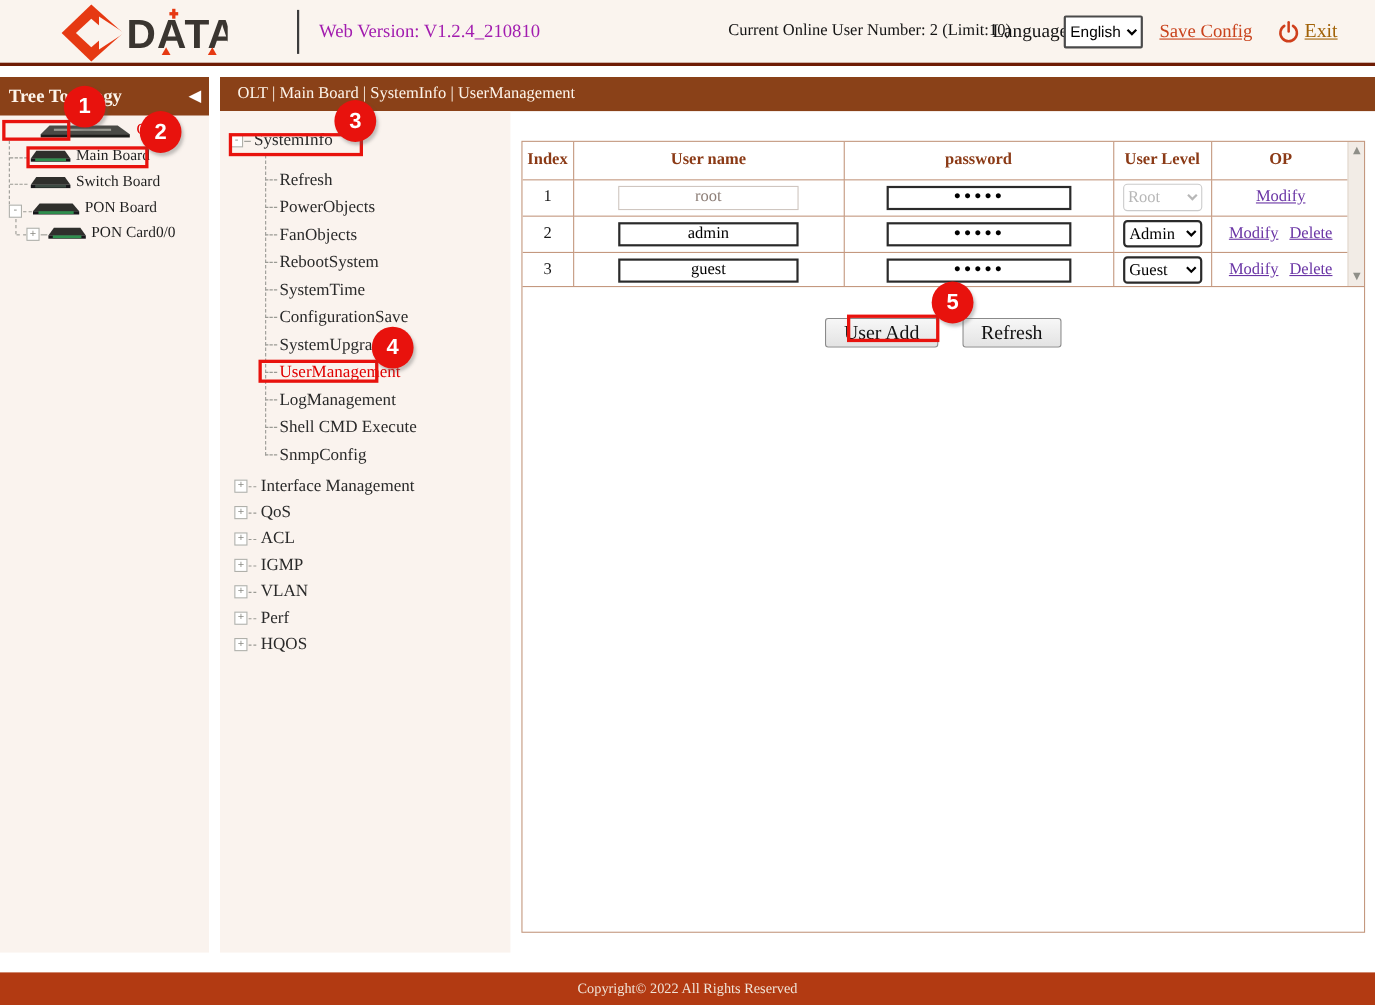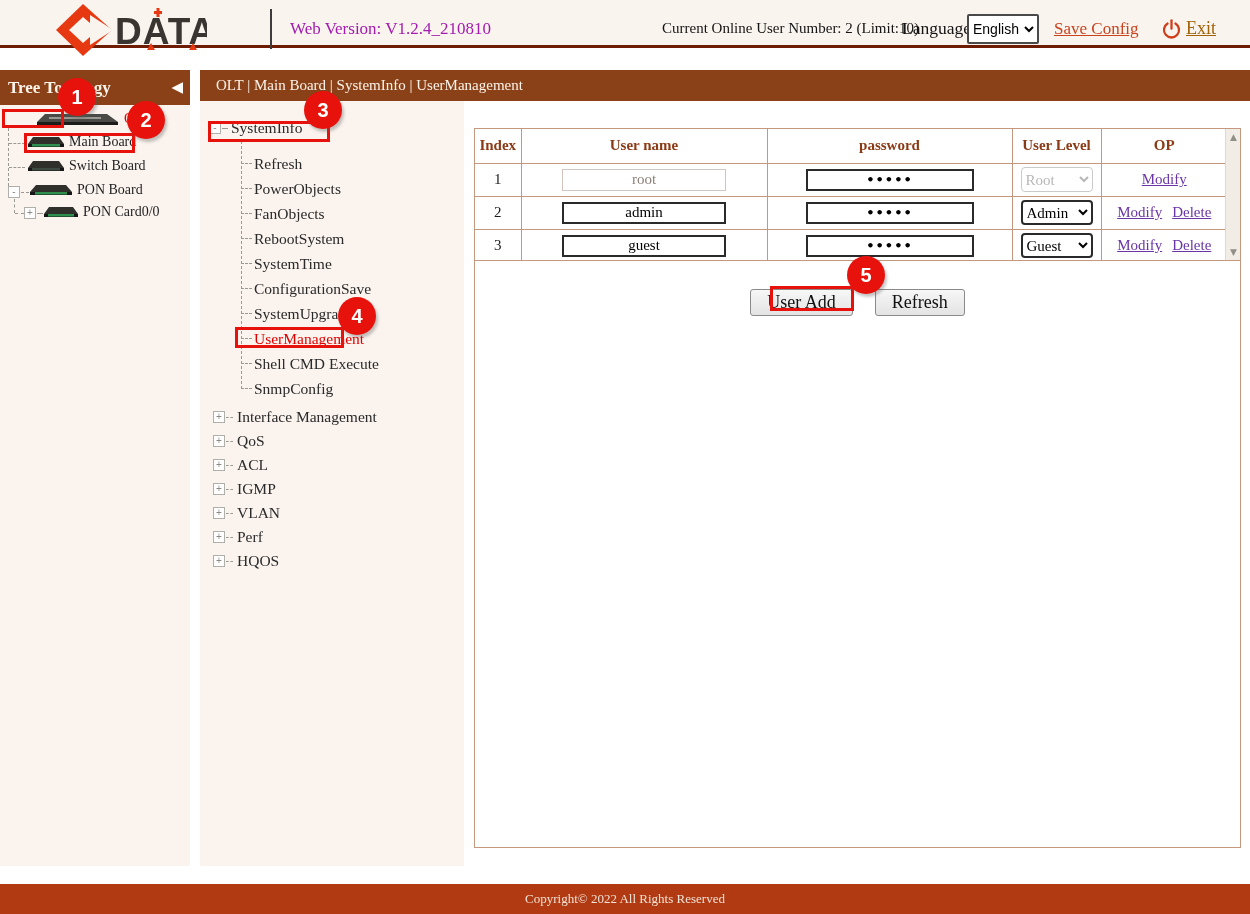--- a/index.html
+++ b/index.html
@@ -2,21 +2,21 @@
 <html><head>
 <meta charset="utf-8">
 <style>
   * { margin:0; padding:0; box-sizing:border-box; }
   html,body { width:1250px; height:914px; }
   body {
     position:relative; overflow:hidden; background:#ffffff;
     font-family:"Liberation Serif", serif; color:#1a1a1a;
   }
   
-  .hdr { position:absolute; left:0; top:0; width:1250px; height:48px;
+  .hdr { position:absolute; left:0; top:0; width:1250px; height:60px;
          background:#faf4ee; border-bottom:3px solid #6e1c04; }
   .logo { position:absolute; left:55px; top:3px; }
   .hdr-divider { position:absolute; left:270px; top:9px; width:2px; height:40px; background:#3c3c3c; }
   .web-version { position:absolute; left:290px; top:0; height:57px; line-height:57px; font-size:17px; color:#a21caf; }
   .online-users { position:absolute; left:662px; top:0; height:57px; line-height:57px; font-size:15px; color:#141414; }
   .lang-label { position:absolute; left:902px; top:0; height:57px; line-height:57px; font-size:17.5px; color:#141414; }
   .lang-select { position:absolute; left:967px; top:14px; width:72px; height:30px;
                  font-family:"Liberation Sans",sans-serif; font-size:14px; border:2px solid #4a4a4a;
                  background:#ffffff; border-radius:2px; }
   .save-config { position:absolute; left:1054px; top:0; height:57px; line-height:57px;
@@ -225,20 +225,23 @@
         <span>SystemTime</span>
       </li>
     <li class="m-child">
         <span>ConfigurationSave</span>
       </li>
     <li class="m-child">
         <span>SystemUpgrade</span>
       </li>
     <li class="m-child">
         <span class="red">UserManagement</span>
+      </li>
+    <li class="m-child">
+        <span>LogManagement</span>
       </li>
     <li class="m-child">
         <span>Shell CMD Execute</span>
       </li>
     <li class="m-child">
         <span>SnmpConfig</span>
       </li>
   </ul>
   <ul class="m-groups">
     <li class="m-group">

